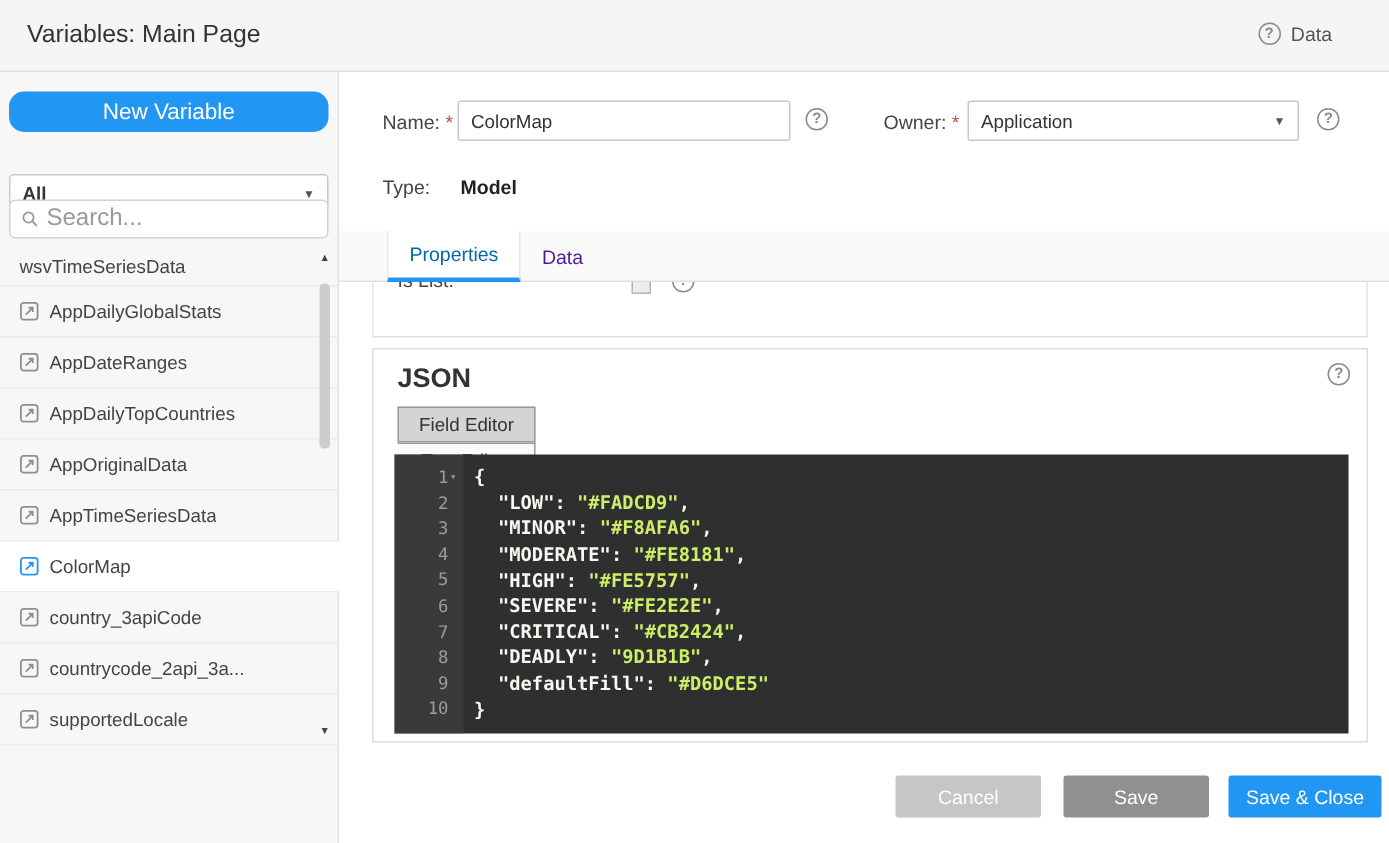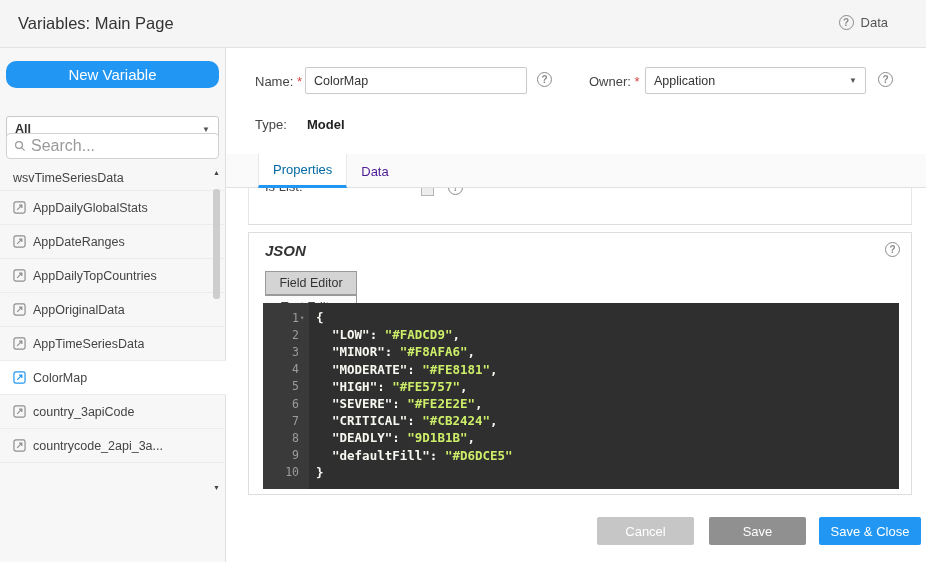--- a/index.html
+++ b/index.html
@@ -56,21 +56,21 @@
   .tab.active { background:#fff; color:#0369a1; border-bottom:3px solid #2196F3; border-left:1px solid #e8e8e8; border-right:1px solid #e8e8e8; }
 
   
   .islist-label { position:absolute; left:39px; top:131px; font-size:13px; color:#444; z-index:1; }
   .islist-check { position:absolute; left:195px; top:135px; width:13px; height:13px; border:1px solid #b5b5b5; background:#ededed; z-index:1; cursor:pointer; }
   .islist-q { position:absolute; left:222px; top:132px; z-index:1; }
   .props-box { position:absolute; left:22px; top:139px; width:664px; height:38px; border-left:1px solid #e6e6e6; border-right:1px solid #e6e6e6; border-bottom:1px solid #ddd; z-index:0; }
 
   
   .json-panel { position:absolute; left:22px; top:184px; width:664px; height:263px; border:1px solid #ddd; background:#fff; }
-  .json-title { position:absolute; left:16px; top:9px; font-size:15px; font-weight:bold; color:#333;font-style:italic; }
+  .json-title { position:absolute; left:16px; top:9px; font-size:18px; font-weight:bold; color:#333; }
   .json-q { position:absolute; right:11px; top:9px; }
   .editor-toggle { position:absolute; left:16px; top:38px; display:flex;flex-direction:column; }
   .toggle-btn { width:92px; height:24px; font-size:12.5px; display:flex; align-items:center; justify-content:center; border:1px solid #9a9a9a; cursor:pointer; }
   .toggle-btn.active { background:#d4d4d4; color:#333; }
   .toggle-btn.inactive { background:#fbfbfb; color:#444; border-left:none; }
 
   .code-editor { position:absolute; left:14px; top:70px; width:636px; height:186px; background:#2f2f2f; font-family:"DejaVu Sans Mono", monospace; font-size:12.5px; overflow:hidden; cursor:text; }
   .gutter-bg { position:absolute; left:0; top:0; bottom:0; width:46px; background:#3a3a3a; }
   .code-lines { position:relative; padding-top:6px; z-index:1; }
   .cl { display:flex; height:17.2px; align-items:center; }
@@ -170,20 +170,27 @@
           </svg>
         <span class="sb-label">country_3apiCode</span>
       </div>
       <div class="sb-item">
         <svg class="var-icon" viewBox="0 0 14 14">
             <rect x="1" y="1" width="12" height="12" rx="2"></rect>
             <path d="M4.5 9.5 L9.5 4.5 M6.5 4.5 H9.5 V7.5"></path>
           </svg>
         <span class="sb-label">countrycode_2api_3a...</span>
       </div>
+      <div class="sb-item">
+        <svg class="var-icon" viewBox="0 0 14 14">
+            <rect x="1" y="1" width="12" height="12" rx="2"></rect>
+            <path d="M4.5 9.5 L9.5 4.5 M6.5 4.5 H9.5 V7.5"></path>
+          </svg>
+        <span class="sb-label">supportedLocale</span>
+      </div>
     </div>
 
     <div class="list-scrollbar">
       <div class="scroll-arrow up">▲</div>
       <div class="scroll-thumb"></div>
       <div class="scroll-arrow down">▼</div>
     </div>
   </div>
 
   <div class="main">

